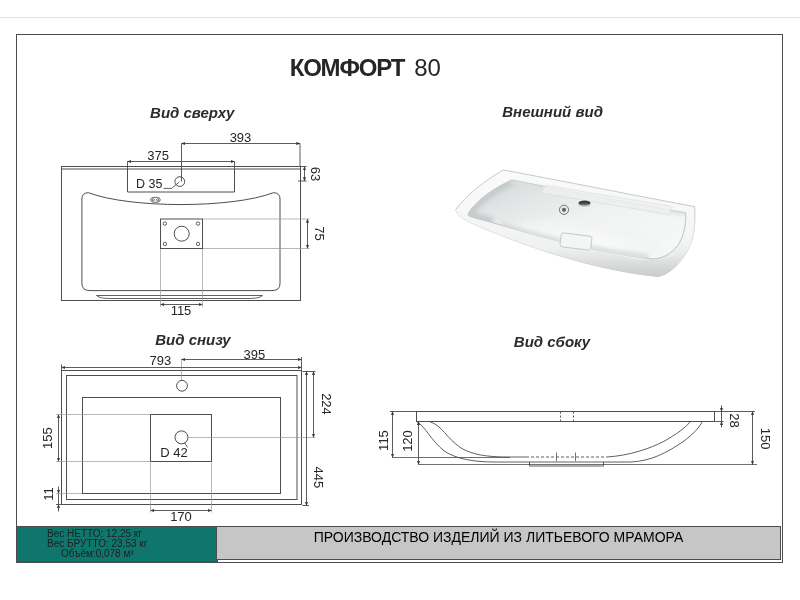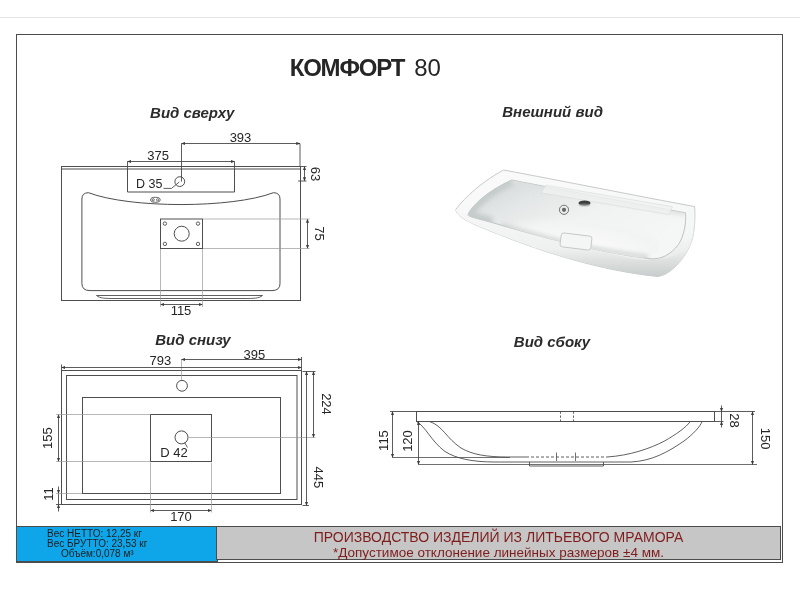--- a/index.html
+++ b/index.html
@@ -6,28 +6,27 @@
   body{font-family:"Liberation Sans", sans-serif;position:relative;}
   .abs{position:absolute;}
 </style>
 </head>
 <body>
 
 <div class="abs" style="left:0;top:17px;width:800px;height:1px;background:#e3e3e3;"></div>
 
 <div class="abs" style="left:16px;top:34px;width:765px;height:527px;border:1px solid #4c4c4c;"></div>
 
-<div class="abs" style="left:16px;top:526px;width:200px;height:34px;border:1px solid #4c4c4c;background:#0ea5e9;font-size:10px;color:#1e1e1e;line-height:10px;">
+<div class="abs" style="left:16px;top:526px;width:200px;height:34px;border:1px solid #4c4c4c;background:#0f766e;font-size:10px;color:#1e1e1e;line-height:10px;">
   <div style="margin:2px 0 0 30px;">Вес НЕТТО: 12,25 кг</div>
   <div style="margin:0 0 0 30px;">Вес БРУТТО: 23,53 кг</div>
   <div style="margin:0 0 0 44px;">Объём:0,078 м³</div>
 </div>
-<div class="abs" style="left:216px;top:526px;width:565px;height:34px;border:1px solid #4c4c4c;background:#c6c6c6;box-sizing:border-box;color:#7f1d1d;">
+<div class="abs" style="left:216px;top:526px;width:565px;height:34px;border:1px solid #4c4c4c;background:#c6c6c6;box-sizing:border-box;color:#000000;">
   <div style="margin-top:2px;text-align:center;font-size:14px;">ПРОИЗВОДСТВО ИЗДЕЛИЙ ИЗ ЛИТЬЕВОГО МРАМОРА</div>
-  <div style="text-align:center;font-size:13.5px;">*Допустимое отклонение линейных размеров ±4 мм.</div>
 </div>
 
 <svg class="abs" style="left:0;top:0;" width="800" height="600" viewBox="0 0 800 600">
 <defs>
   <marker id="ar" viewBox="0 0 10 10" refX="9" refY="5" markerWidth="4.6" markerHeight="4.6" orient="auto-start-reverse">
     <path d="M0,1.2 L10,5 L0,8.8 z" fill="#3a3a3a"></path>
   </marker>
 </defs>
 
 <g fill="#262626" font-family="Liberation Sans, sans-serif">

